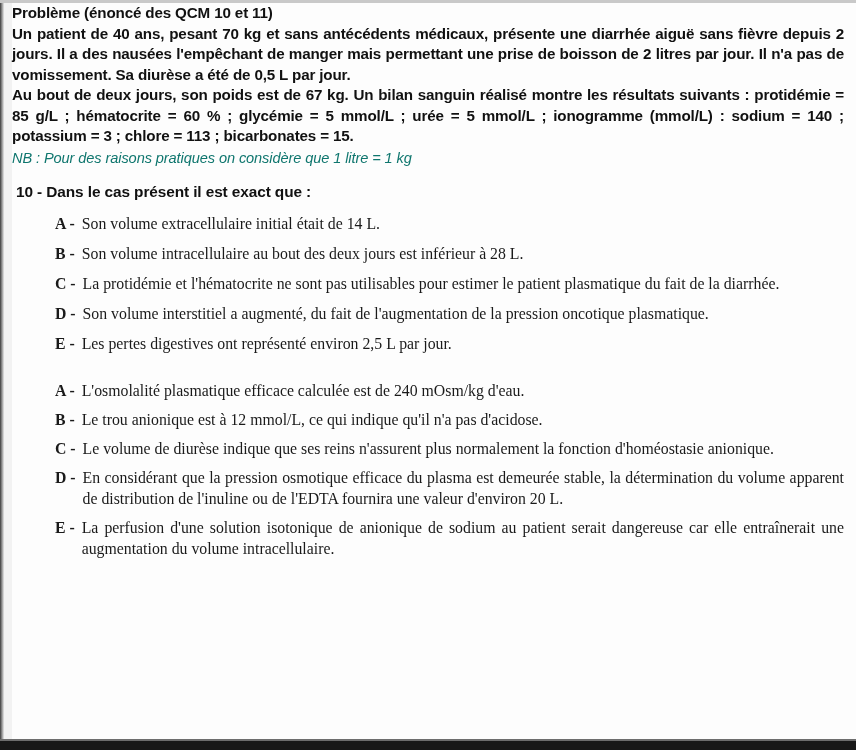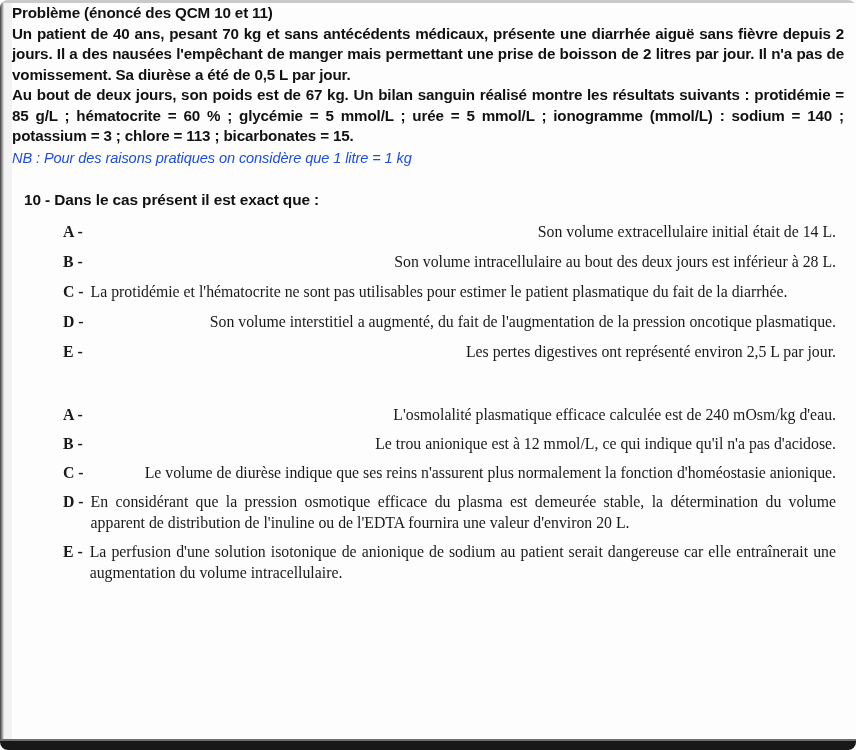--- a/index.html
+++ b/index.html
@@ -10,21 +10,20 @@
   body {
     font-family: "Liberation Sans", sans-serif;
   }
   #page {
     position: relative;
     width: 856px;
     height: 750px;
     background: #fdfdfd;
     overflow: hidden;
     box-sizing: border-box;
-    border-radius: 8px;
   }
   
   .scan-top-rule {
     position: absolute;
     top: 0; left: 0; right: 0;
     height: 3px;
     background: #c9c9c9;
   }
   .scan-bottom-bar {
     position: absolute;
@@ -78,28 +77,28 @@
   }
   .preamble p.lead {
     text-align: left;
   }
   .nb-note {
     font-family: "Liberation Sans", sans-serif;
     font-style: italic;
     font-weight: normal;
     font-size: 14.6px;
     line-height: 20px;
-    color: #1d4ed8;
+    color: #0f766e;
     margin: 0;
     letter-spacing: -0.1px;
   }
 
   
   .question-block {
-    margin: 8px;
+    margin: 0;
   }
   .question-header {
     font-family: "Liberation Sans", sans-serif;
     font-weight: bold;
     font-size: 15.4px;
     line-height: 20px;
     color: #111111;
     letter-spacing: -0.1px;
     padding-left: 4px;
     margin: 0;
@@ -126,21 +125,21 @@
     flex: 0 0 auto;
     white-space: pre;
     padding-right: 3px;
   }
   .option-text {
     flex: 1 1 auto;
     text-align: justify;
     text-justify: inter-word;
     hyphens: none;
   }
-  .option-text.nojust { text-align: right; }
+  .option-text.nojust { text-align: left; }
 
   
   .gap-q10-head { height: 14px; }
   .gap-opt { height: 9px; }
   .gap-opt-sm { height: 8px; }
   .gap-after-head { height: 11px; }
   .gap-q11 { height: 15px; }
   .gap-nb { height: 1px; }
 </style>
 </head>

